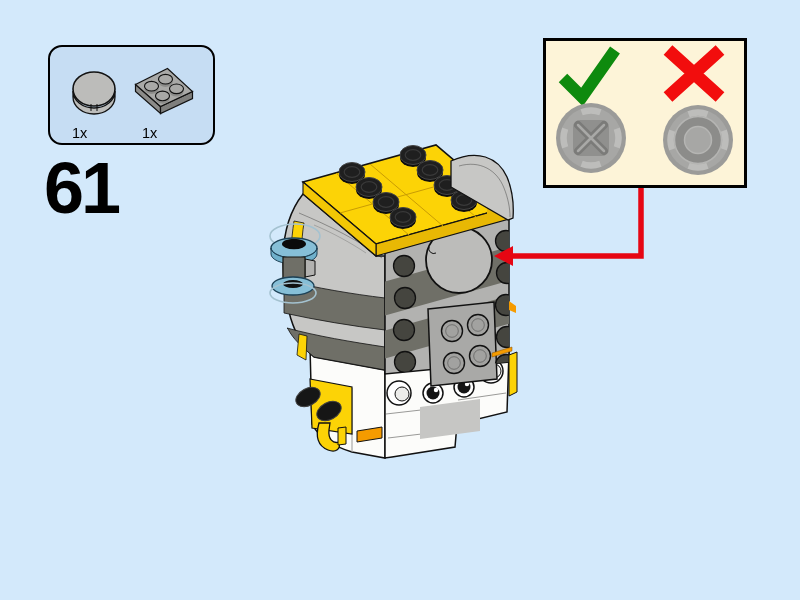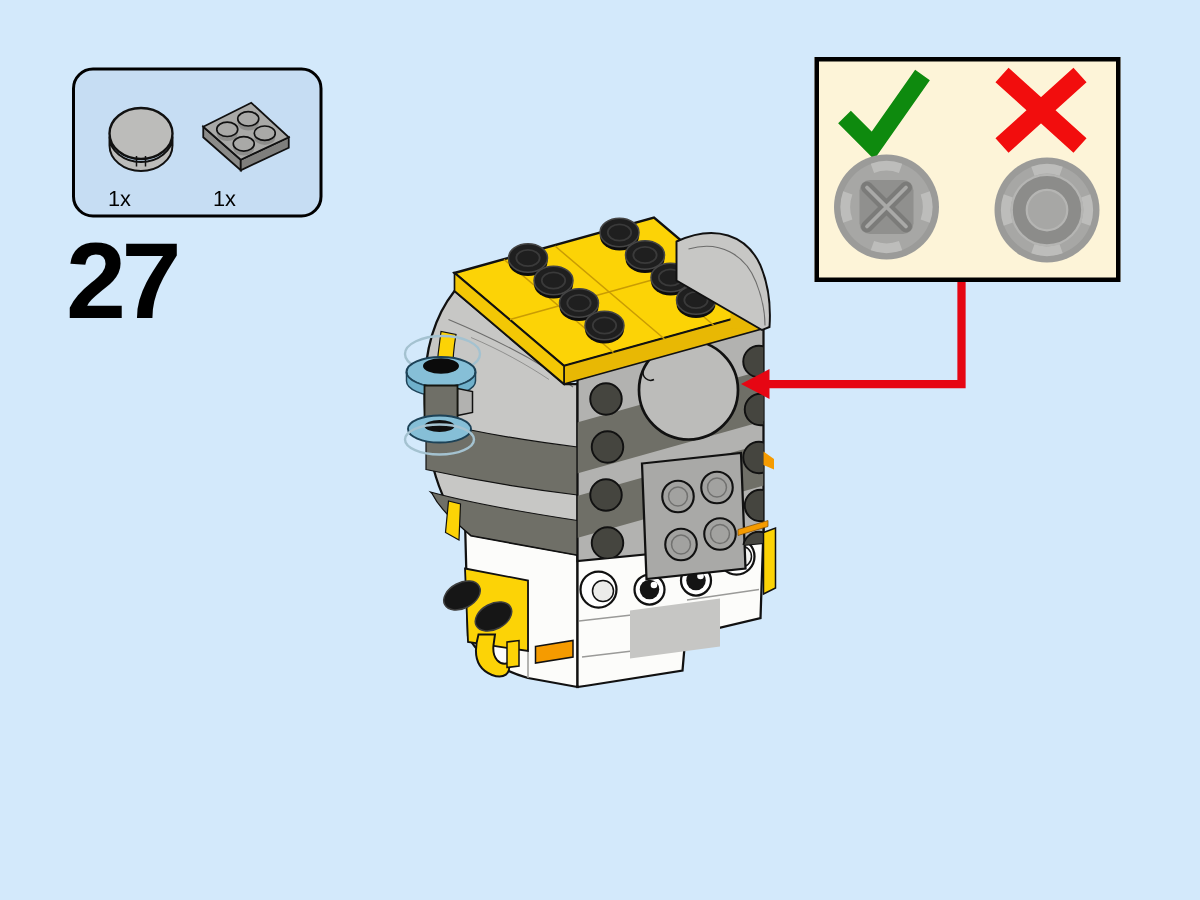--- a/index.html
+++ b/index.html
@@ -204,21 +204,21 @@
             <ellipse cx="126.5" cy="41.8" rx="7" ry="4.8" fill="var(--gray-plate)" stroke="#111" stroke-width="1.1"></ellipse>
           <ellipse cx="112.5" cy="51.9" rx="7" ry="4.8" fill="#8d8d8b"></ellipse>
             <ellipse cx="112.5" cy="48.9" rx="7" ry="4.8" fill="var(--gray-plate)" stroke="#111" stroke-width="1.1"></ellipse>
         </g>
       </g>
     </svg>
     <span class="part-count c1">1x</span>
     <span class="part-count c2">1x</span>
   </div>
 
-  <div class="step-number">27</div>
+  <div class="step-number">61</div>
 
   <div class="callout-box">
     <svg width="198" height="144" viewBox="0 0 198 144">
       <path d="M 17,37 L 36,56 L 69,9" fill="none" stroke="var(--green)" stroke-width="12" stroke-linecap="butt"></path>
       <path d="M 122,9 L 174,56 M 174,9 L 122,56" fill="none" stroke="var(--red)" stroke-width="13" stroke-linecap="butt"></path>
       <g transform="translate(45,97)">
         <circle r="35" fill="#9b9b99"></circle>
         <circle r="30.5" fill="#a7a7a5"></circle>
         <path d="M -9.4,-25.8 A 27.5 27.5 0 0 1 9.4,-25.8 M 25.8,-9.4 A 27.5 27.5 0 0 1 25.8,9.4 M 9.4,25.8 A 27.5 27.5 0 0 1 -9.4,25.8 M -25.8,9.4 A 27.5 27.5 0 0 1 -25.8,-9.4" fill="none" stroke="#bdbdbb" stroke-width="6.5"></path>
         <rect x="-18" y="-18" width="36" height="36" rx="7" fill="#90908e"></rect>

